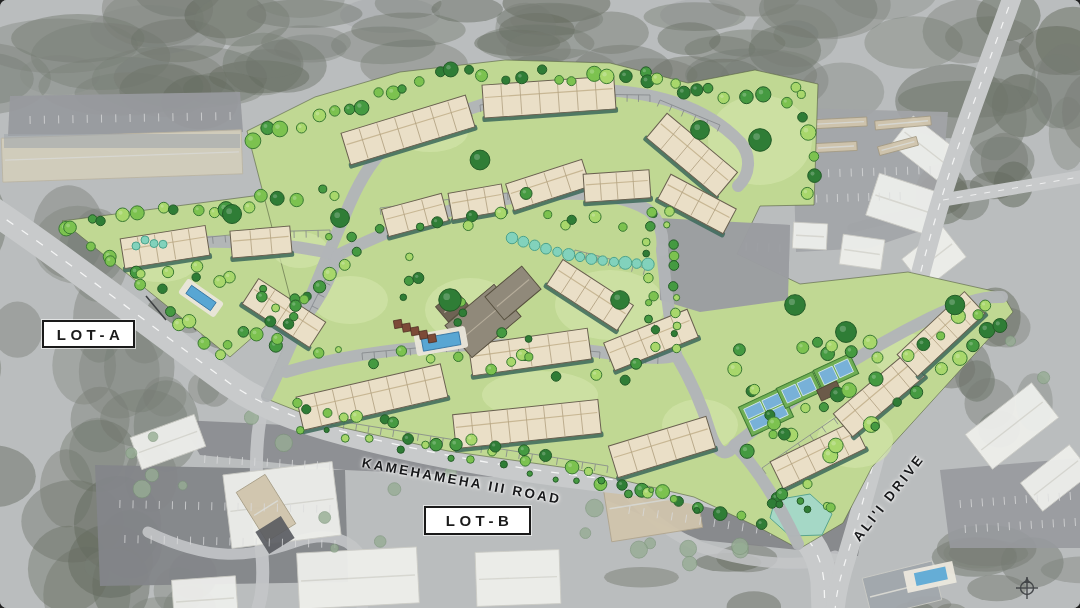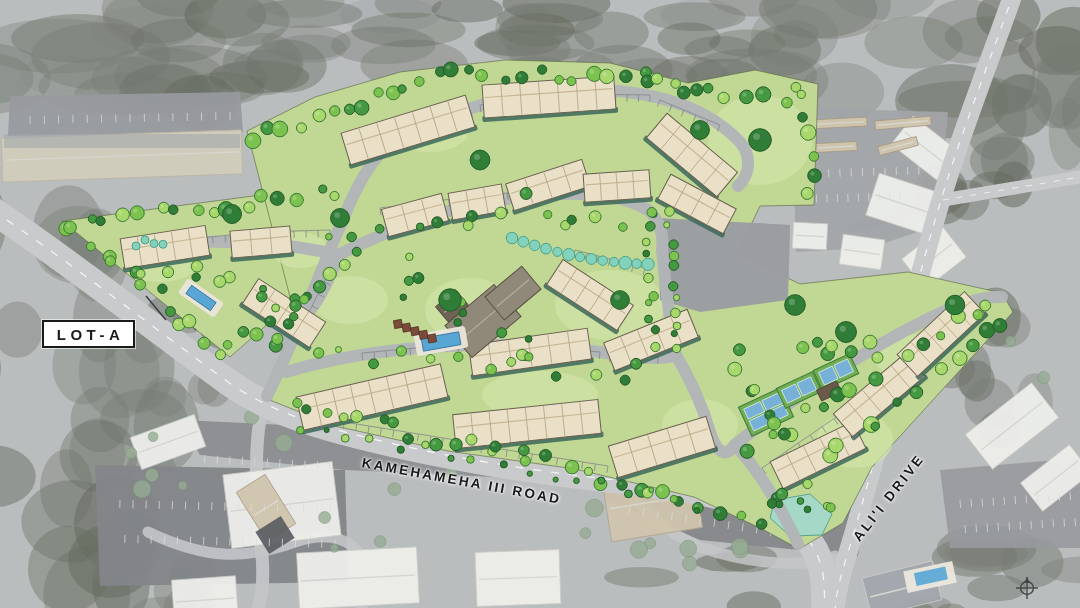--- a/index.html
+++ b/index.html
@@ -1,17 +1,17 @@
 <!DOCTYPE html>
 <html><head>
 <meta charset="utf-8">
 <style>
   html,body{margin:0;padding:0;background:#222;}
   #app{position:relative;width:1080px;height:608px;overflow:hidden;
-       font-family:"Liberation Sans",sans-serif;background:#b5b8b9;}
+       font-family:"Liberation Sans",sans-serif;background:#b5b8b9;border-radius:7px;}
   #plan-svg{position:absolute;left:0;top:0;}
   .lot-label{position:absolute;display:flex;align-items:center;justify-content:center;
     background:#ffffff;border:2px solid #1a1a1a;color:#1b1b1b;font-weight:700;
     font-size:15px;letter-spacing:4.5px;padding-left:4px;box-sizing:border-box;
     box-shadow:0 0 0 1px rgba(255,255,255,.6);}
   #lot-a{left:42px;top:320px;width:93px;height:28px;}
   #lot-b{left:424px;top:506px;width:107px;height:29px;}
   .road-label{position:absolute;color:#17181a;font-weight:700;font-size:13.5px;
     letter-spacing:2.4px;white-space:nowrap;
     text-shadow:0 0 3px rgba(255,255,255,.95),0 0 2px rgba(255,255,255,.9),0 0 5px rgba(255,255,255,.8);}
@@ -1392,15 +1392,16 @@
         <g transform="translate(1027 588)" stroke="#3a3d40" stroke-width="1.4" fill="none" opacity="0.9">
           <circle cx="0" cy="0" r="6.5"></circle>
           <line x1="0" y1="-11" x2="0" y2="11"></line>
           <line x1="-11" y1="0" x2="11" y2="0"></line>
           <path d="M 0,-11 L -3,-5 L 3,-5 Z" fill="#3a3d40" stroke="none"></path>
         </g>
       </g>
   </svg>
 
   <div id="lot-a" class="lot-label">LOT-A</div>
+  <div id="lot-b" class="lot-label">LOT-B</div>
   <div id="road-kam" class="road-label">KAMEHAMEHA III ROAD</div>
   <div id="road-alii" class="road-label">ALI'I DRIVE</div>
 </div>
 
 </body></html>

